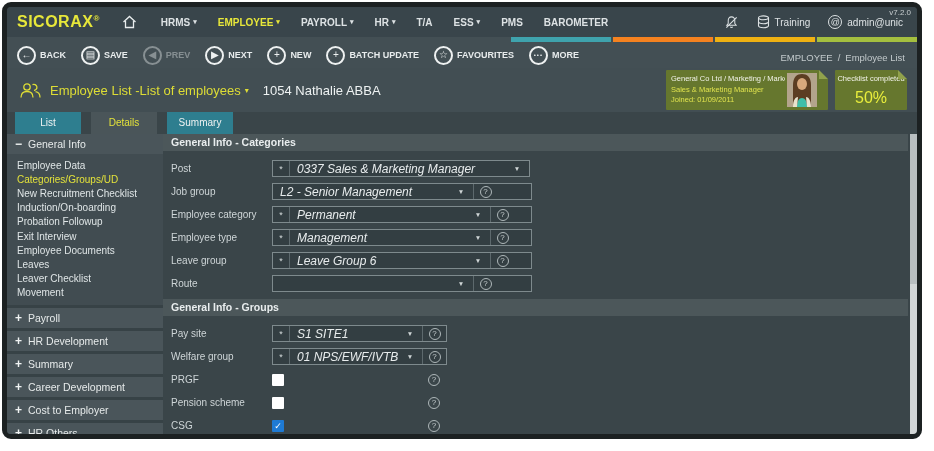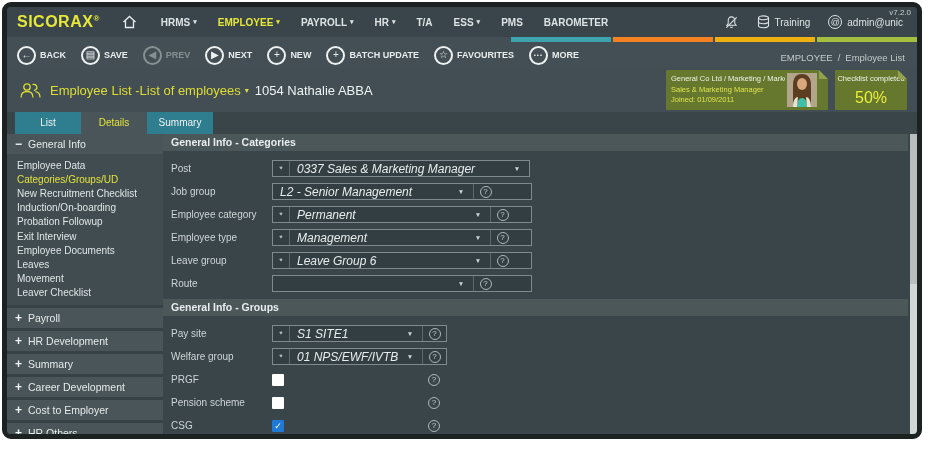--- a/index.html
+++ b/index.html
@@ -29,35 +29,35 @@
   .tool-circle { width:19px; height:19px; border:2px solid #eef1f1; border-radius:50%; display:grid; place-items:center; color:#eef1f1; font-size:10px; line-height:1; }
   .tool-circle.small-glyph { font-size:6px; letter-spacing:1px; }
   .tool-label { font-size:9px; font-weight:bold; color:#e8eced; white-space:nowrap; }
   .breadcrumb { position:absolute; right:12px; bottom:5px; font-size:9.5px; color:#c3cacc; display:flex; gap:5px; }
   .breadcrumb .crumb { cursor:pointer; }
 
   
   .titlebar { height:44px; background:#424e53; display:flex; align-items:center; padding:0 12px; position:relative; flex:0 0 auto; }
   .title-text { font-size:13px; color:#dedd35; margin-left:9px; white-space:nowrap; }
   .title-caret { font-size:8px; color:#dedd35; margin-left:4px; cursor:pointer; }
-  .employee-name { font-size:13px; color:#eef2f2; margin-left:6px; white-space:nowrap; }
+  .employee-name { font-size:13px; color:#eef2f2; margin-left:14px; white-space:nowrap; }
   .cards { position:absolute; top:2px; right:10px; display:flex; gap:7px; }
   .card { background:#66772e; height:40px; position:relative; border-radius:1px; }
   .card::before { content:""; position:absolute; top:0; right:0; border-top:9px solid #424e53; border-left:9px solid #91a14c; }
   .card.info { width:162px; display:flex; align-items:center; padding:3px 5px; }
   .card-lines { flex:1; overflow:hidden; }
   .card-lines div { font-size:7.5px; line-height:1.45; white-space:nowrap; }
   .cl1 { color:#f1f2e8; } .cl2, .cl3 { color:#dfe24e; }
   .photo { width:30px; height:34px; margin:0 6px 0 2px; flex:0 0 auto; }
   .card.checklist { width:72px; text-align:center; padding-top:4px; }
   .check-label { font-size:7.5px; color:#f1f2e8; white-space:nowrap; overflow:hidden; }
   .check-value { font-size:16px; color:#e9ee3c; margin-top:6px; }
 
   
-  .tabs { height:22px; background:#3a4549; display:flex; gap:0; padding-left:8px; flex:0 0 auto; }
+  .tabs { height:22px; background:#3a4549; display:flex; gap:10px; padding-left:8px; flex:0 0 auto; }
   .tab { min-width:66px; padding:0 10px; text-align:center; line-height:22px; font-size:10px; background:#2e7e8f; color:#eef2f2; cursor:pointer; }
   .tab.active { background:#4a5559; color:#e3e23a; }
 
   
   .content { flex:1; display:flex; overflow:hidden; }
   .sidebar { width:156px; flex:0 0 auto; display:flex; flex-direction:column; background:#374246; }
   .side-header { height:20px; background:#4a555a; display:flex; align-items:center; padding:0 8px; font-size:10.5px; color:#e6eaea; cursor:pointer; margin-top:3px; flex:0 0 auto; white-space:nowrap; }
   .side-header:first-child { margin-top:0; }
   .side-header .pm { font-weight:bold; font-size:12px; margin-right:6px; color:#f0f3f3; }
   .side-items { background:#414c51; padding:4px 0 5px; flex:0 0 auto; }
@@ -254,22 +254,22 @@
         </div>
         <div class="side-items">
           <div class="side-item">Employee Data</div>
           <div class="side-item active">Categories/Groups/UD</div>
           <div class="side-item">New Recruitment Checklist</div>
           <div class="side-item">Induction/On-boarding</div>
           <div class="side-item">Probation Followup</div>
           <div class="side-item">Exit Interview</div>
           <div class="side-item">Employee Documents</div>
           <div class="side-item">Leaves</div>
+          <div class="side-item">Leaver Checklist</div>
           <div class="side-item">Movement</div>
-          <div class="side-item">Leaver Checklist</div>
         </div>
         <div class="side-header">
           <span class="pm">+</span>
           <span>Payroll</span>
         </div>
         <div class="side-header">
           <span class="pm">+</span>
           <span>HR Development</span>
         </div>
         <div class="side-header">

